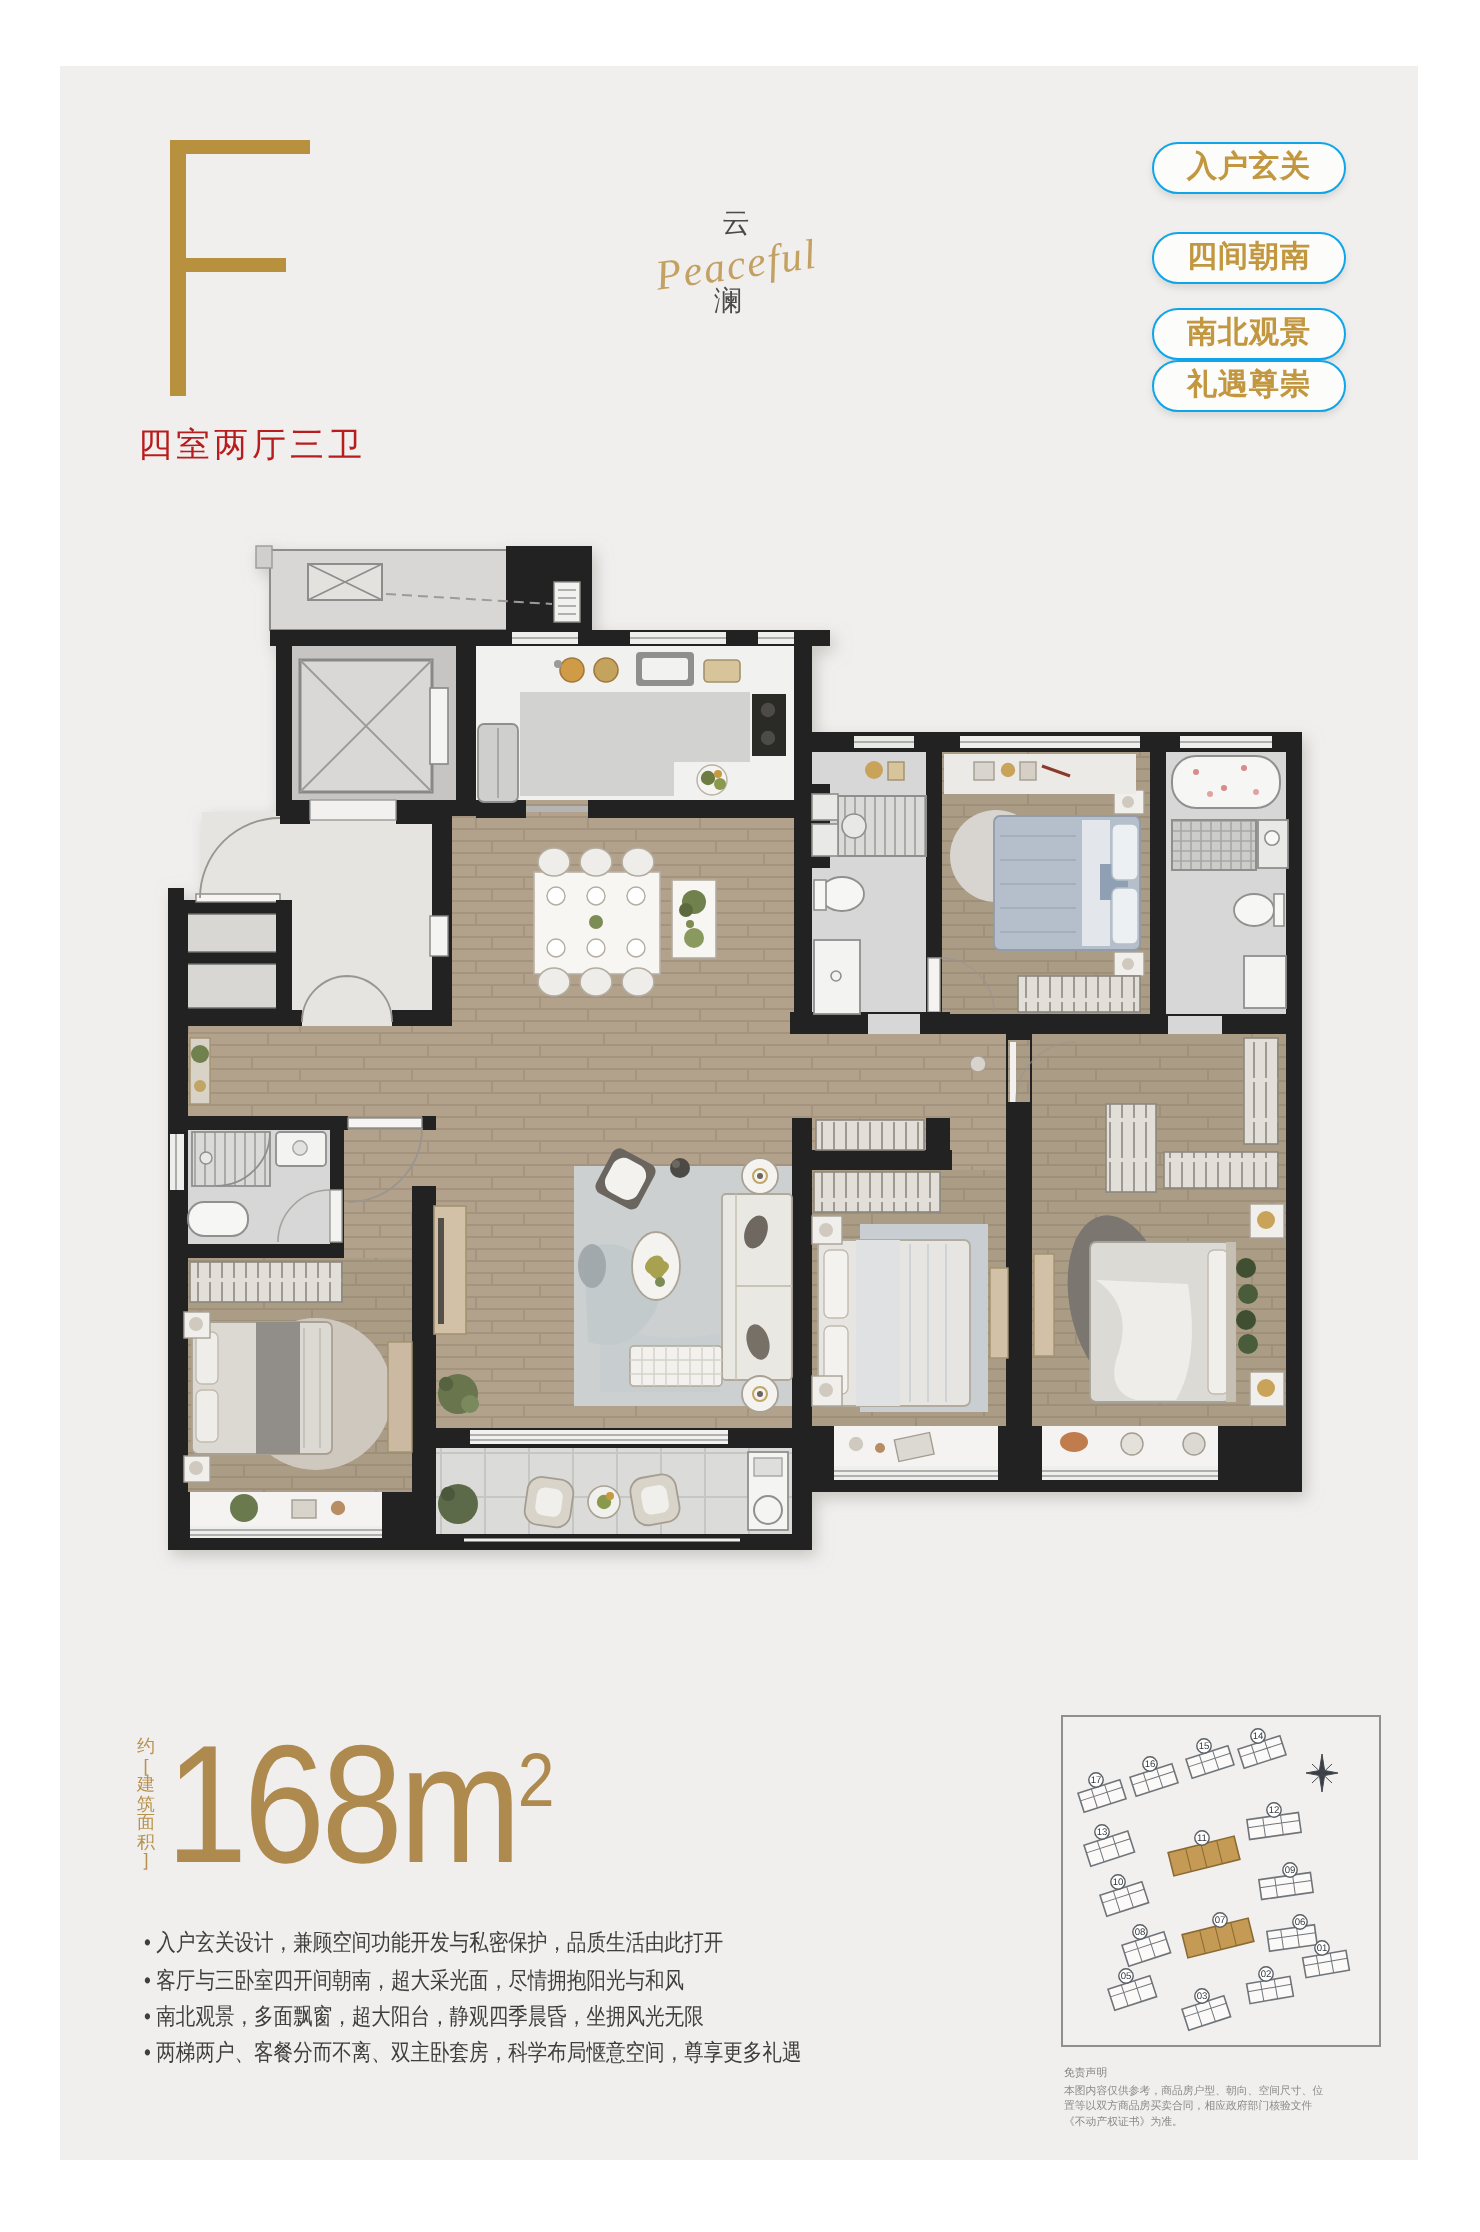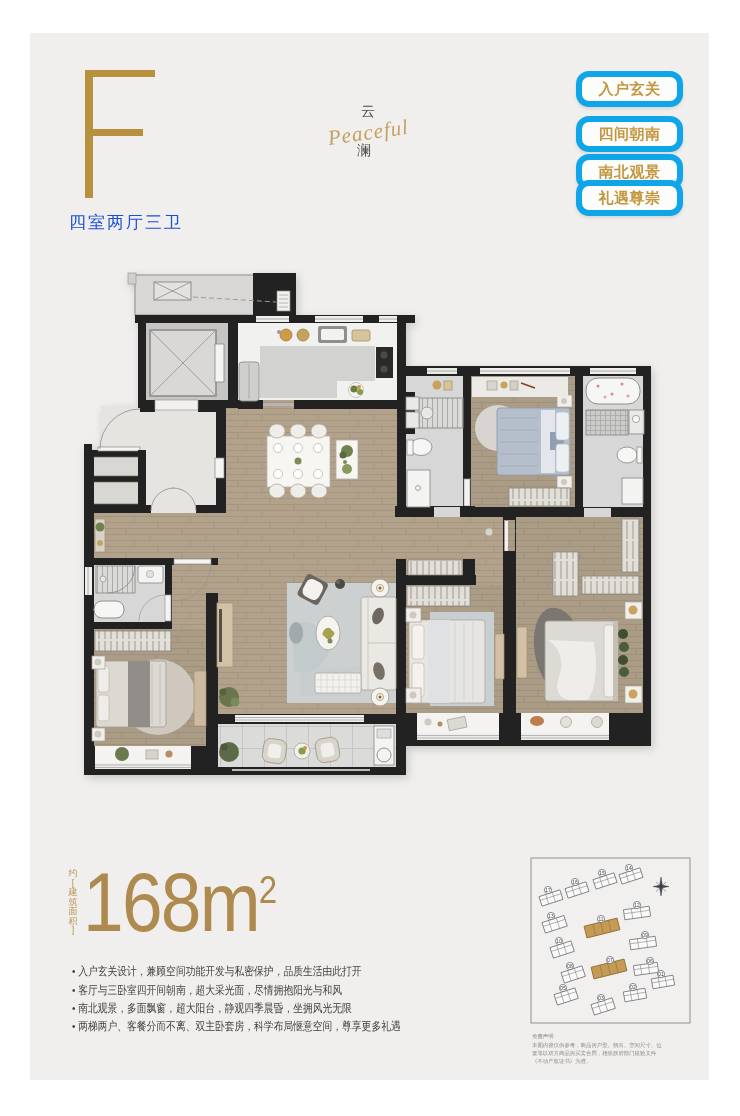--- a/index.html
+++ b/index.html
@@ -1,35 +1,35 @@
 <!DOCTYPE html>
 <html><head>
 <meta charset="utf-8">
 <style>
 html,body{margin:0;padding:0;}
 .page{position:relative;width:740px;height:1116px;background:#ffffff;font-family:"Liberation Sans",sans-serif;overflow:hidden;}
 .panel{position:absolute;left:30px;top:33px;width:679px;height:1047px;background:#f0efee;}
 .abs{position:absolute;}
-.pill{position:absolute;left:576px;width:95px;height:24px;border-radius:13px;background:#fcfcfb;border:6px solid #0ea5e9;box-shadow:0 2px 3px rgba(150,145,135,.25);color:#c2973f;font-size:15px;font-weight:bold;letter-spacing:0.5px;text-align:center;line-height:24px;}
+.pill{position:absolute;left:576px;width:95px;height:24px;border-radius:13px;background:#fcfcfb;border:1px solid #0ea5e9;box-shadow:0 2px 3px rgba(150,145,135,.25);color:#c2973f;font-size:15px;font-weight:bold;letter-spacing:0.5px;text-align:center;line-height:24px;}
 .bullet{position:absolute;left:72px;color:#3e3e3e;font-size:11.5px;letter-spacing:0;transform:scaleX(0.85);transform-origin:0 0;white-space:nowrap;}
 </style>
 </head>
 <body>
 
 <div class="page">
 
 <div class="panel"></div>
 
 <div class="abs" style="left:85px;top:70px;width:8px;height:128px;background:#b8913f;"></div>
 
 <div class="abs" style="left:85px;top:70px;width:70px;height:7px;background:#b8913f;"></div>
 
 <div class="abs" style="left:85px;top:129px;width:58px;height:7px;background:#b8913f;"></div>
 
-<div class="abs" style="left:69px;top:211px;font-size:17px;color:#1d4ed8;letter-spacing:2px;">四室两厅三卫</div>
+<div class="abs" style="left:69px;top:211px;font-size:17px;color:#b91c1c;letter-spacing:2px;">四室两厅三卫</div>
 
 <div class="abs" style="left:361px;top:103px;font-size:14px;color:#4a4a4a;">云</div>
 
 <div class="abs" style="left:328px;top:126px;width:110px;font-family:'Liberation Serif',serif;font-style:italic;font-size:21px;color:#c3a162;letter-spacing:1px;transform:rotate(-8deg);transform-origin:0 50%;white-space:nowrap;">Peaceful</div>
 
 <div class="abs" style="left:357px;top:142px;font-size:14px;color:#4a4a4a;">澜</div>
 
 <div class="pill" style="top:71px;">入户玄关</div>
 
 <div class="pill" style="top:116px;">四间朝南</div>

